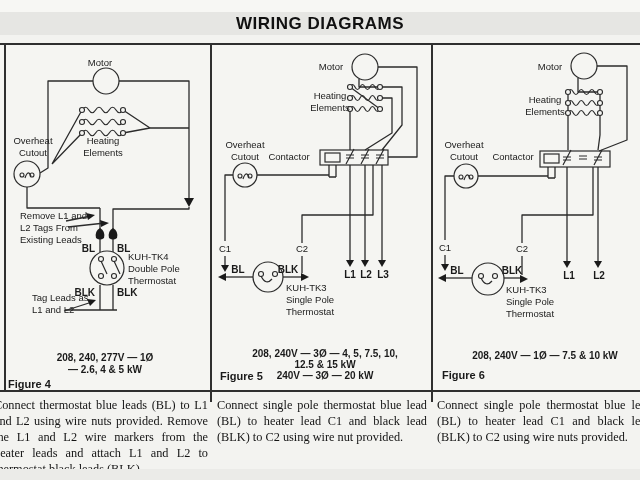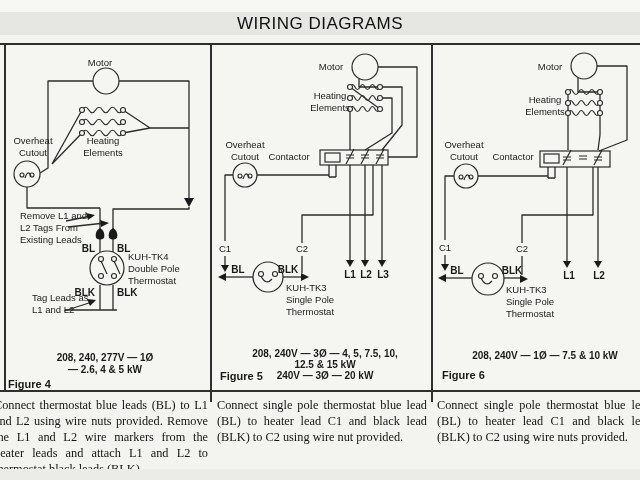--- a/index.html
+++ b/index.html
@@ -2,21 +2,21 @@
 <html><head>
 <meta charset="utf-8">
 <style>
   *{margin:0;padding:0;box-sizing:border-box}
   html,body{width:640px;height:480px}
   .page{position:relative;width:640px;height:480px;background:#f3f3f0;overflow:hidden;
         font-family:"Liberation Sans",sans-serif;color:#1a1a1a}
   .topstrip{position:absolute;left:0;top:0;width:640px;height:12px;background:#f7f7f4}
   .band{position:absolute;left:0;top:12px;width:640px;height:23px;background:#e6e6e3;
         display:flex;align-items:center;justify-content:center}
-  .band h1{font-size:17px;font-weight:normal;letter-spacing:.5px;color:#111;font-family:"Liberation Sans",sans-serif}
+  .band h1{font-size:17px;font-weight:bold;letter-spacing:.5px;color:#111;font-family:"Liberation Sans",sans-serif}
   .frame{position:absolute;left:0;top:43px;width:640px;height:349px;
          border-top:2px solid #2f2f2f;border-bottom:2px solid #2f2f2f;background:#f5f5f2}
   .vline{position:absolute;width:2px;background:#2f2f2f}
   svg.panel{position:absolute;overflow:visible}
   svg text{fill:#1a1a1a}
   .lbl{font:9.5px "Liberation Sans",sans-serif}
   .lblb{font:bold 10px "Liberation Sans",sans-serif}
   .spec{font:bold 10px "Liberation Sans",sans-serif}
   .fig{font:bold 11px "Liberation Sans",sans-serif}
   .wire{fill:none;stroke:#2b2b2b;stroke-width:1.3;stroke-linejoin:round}

